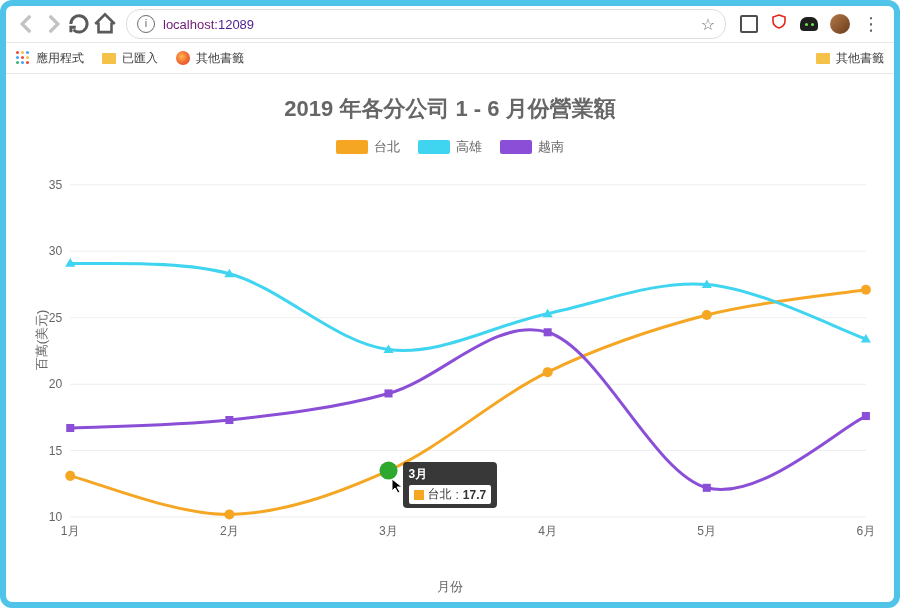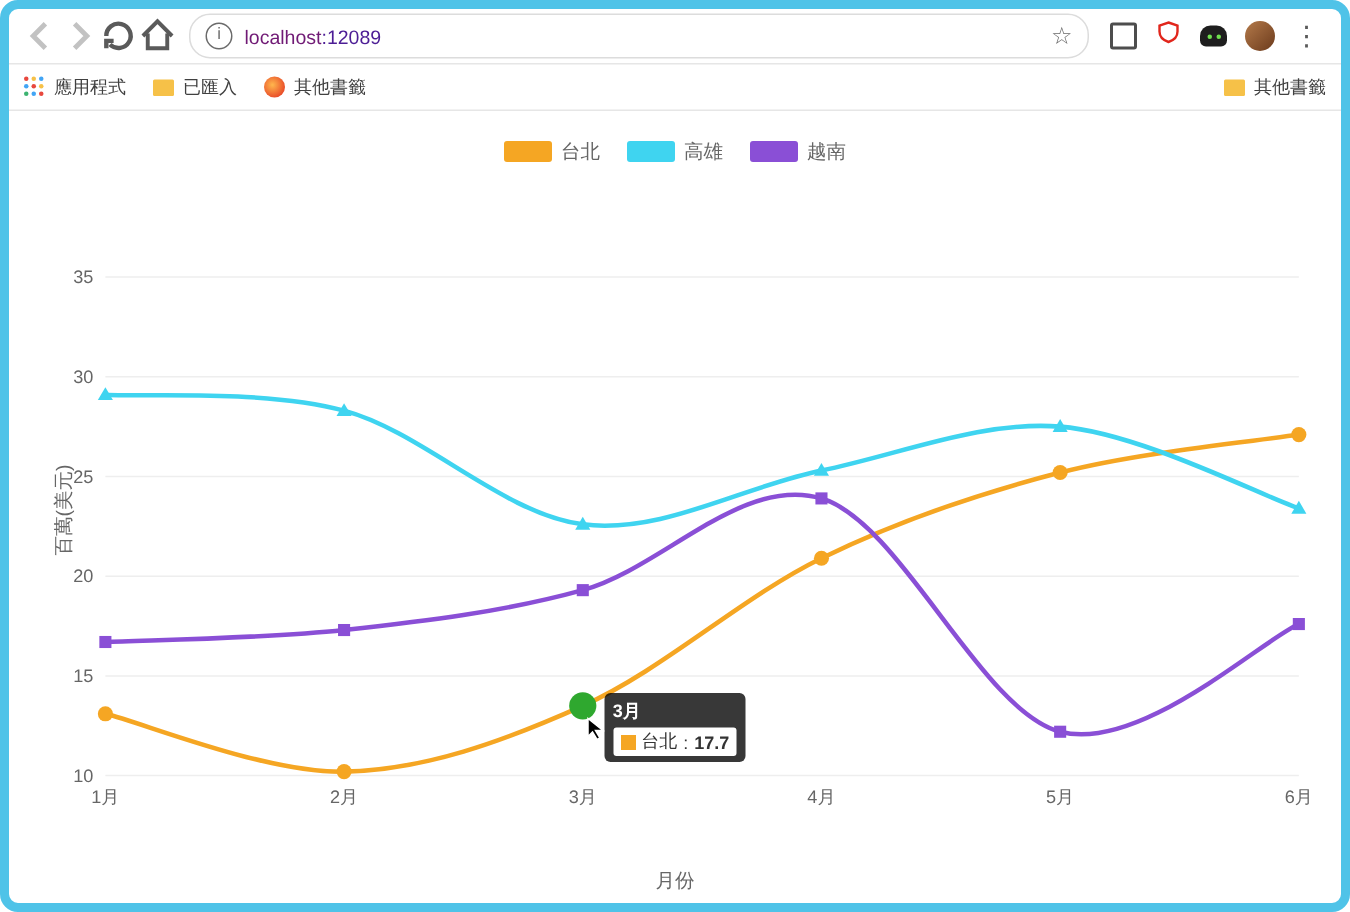--- a/index.html
+++ b/index.html
@@ -107,20 +107,21 @@
         <span>其他書籤</span>
       </div>
     <span class="spacer"></span>
     <div class="bm" style="margin-right:0;">
         <span class="folder"></span>
         <span>其他書籤</span>
       </div>
   </div>
 
   <div class="content">
+    <div class="title">2019 年各分公司 1 - 6 月份營業額</div>
     <div class="legend">
       <div class="item">
           <span class="swatch" style="background:#f5a623"></span>
           <span>台北</span>
         </div>
       <div class="item">
           <span class="swatch" style="background:#3fd4f0"></span>
           <span>高雄</span>
         </div>
       <div class="item">

